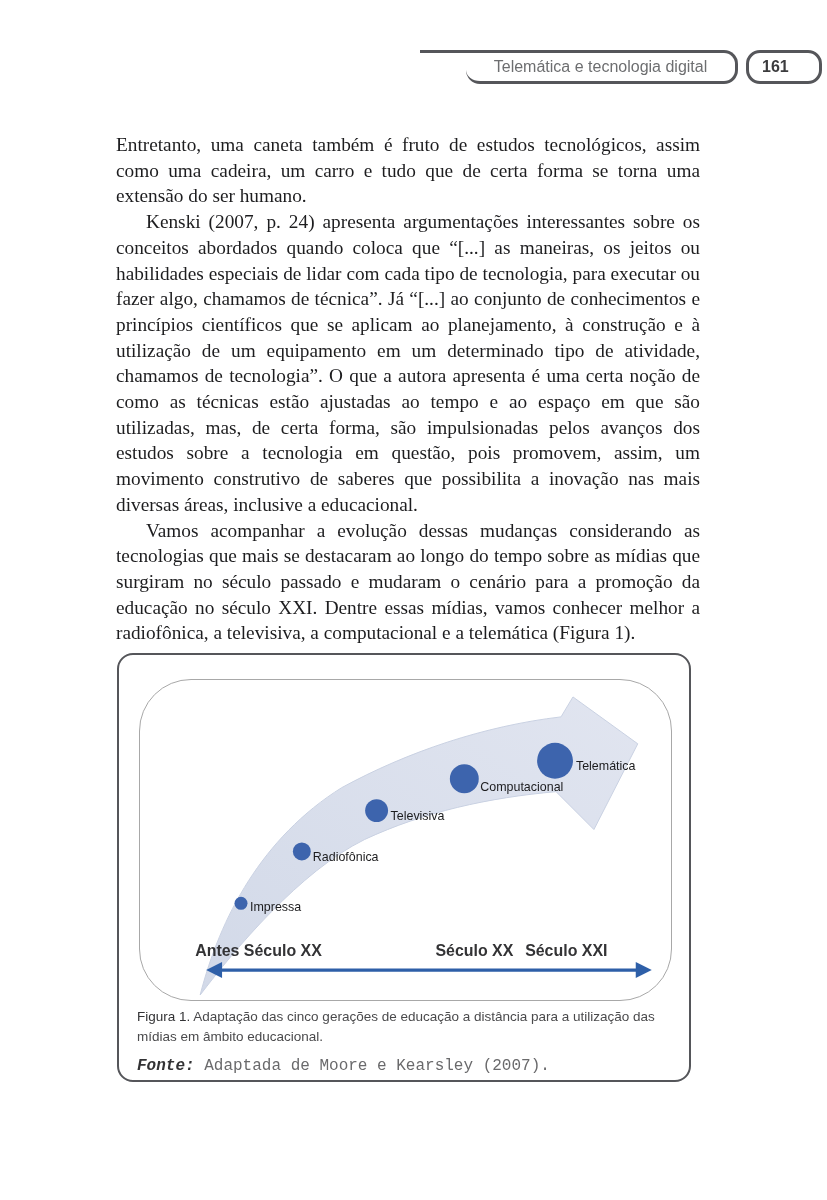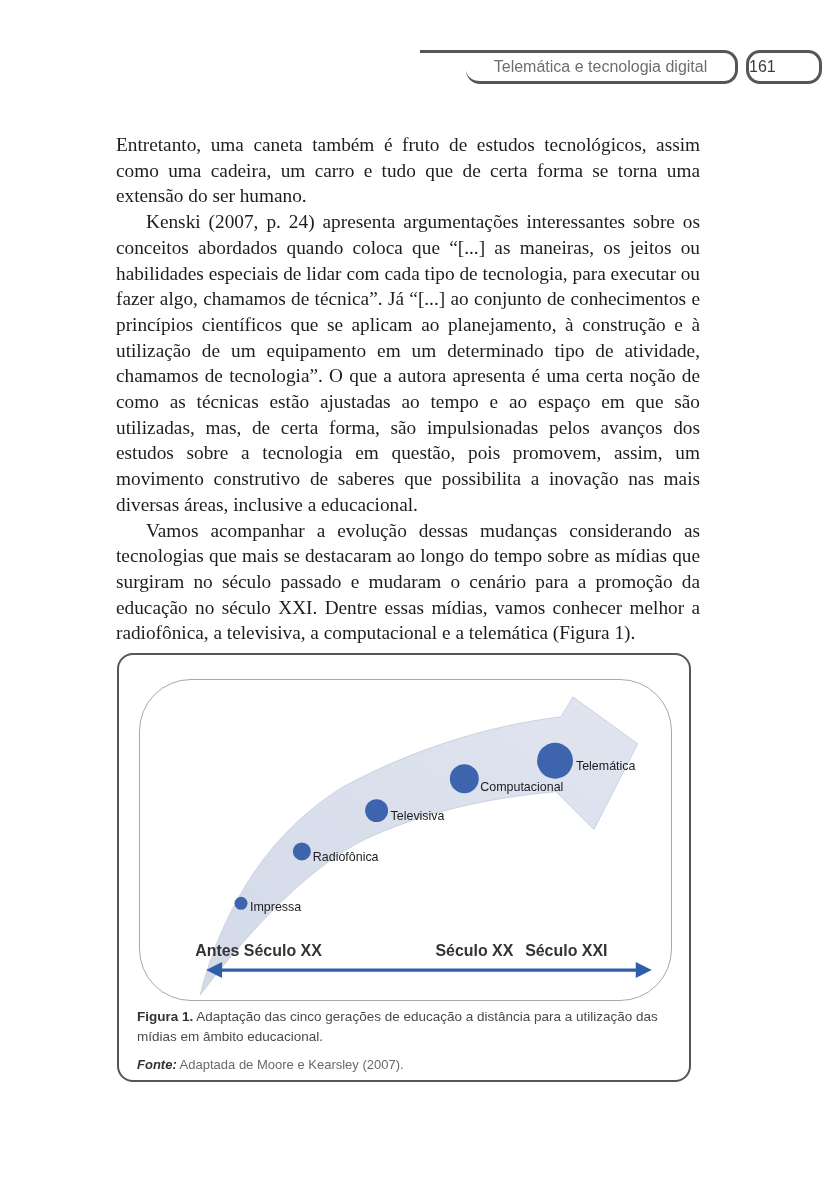--- a/index.html
+++ b/index.html
@@ -32,23 +32,24 @@
     font-size: 16px;
     color: #6d6e70;
   }
   .number-box {
     position: absolute;
     left: 746px; top: 50px;
     width: 76px; height: 34px;
     border: 3px solid #55565a;
     border-radius: 14px;
     display: flex; align-items: center;
+    padding-left: 13px;
     font-family: "Liberation Sans", sans-serif;
     font-size: 16px;
-    font-weight: normal;
+    font-weight: bold;
     color: #3c3c3e;
   }
 
   
   .body-text {
     position: absolute;
     left: 116px; top: 132px;
     width: 584px;
     font-size: 19.3px;
     line-height: 25.7px;
@@ -79,27 +80,27 @@
 
   .figure-caption {
     position: absolute;
     left: 18px; top: 352px;
     width: 545px;
     font-family: "Liberation Sans", sans-serif;
     font-size: 13.5px;
     line-height: 19.5px;
     color: #4a4a4c;
   }
-  .figure-caption .cap-label { font-weight: bold; color: #323234; }
+  .figure-caption .cap-label { font-weight: normal; color: #323234; }
   .figure-source {
     position: absolute;
     left: 18px; top: 402px;
     width: 545px;
-    font-family: Liberation Sans, sans-serif;
-    font-size: 13px;
+    font-family: Liberation Mono, monospace;
+    font-size: 16px;
     color: #6a6a6c;
   }
   .figure-source .src-label { font-weight: bold; font-style: italic; color: #323234; }
 
   
   .pt-label {
     font-family: "Liberation Sans", sans-serif;
     font-size: 12.5px;
     fill: #1c1c1e;
   }

